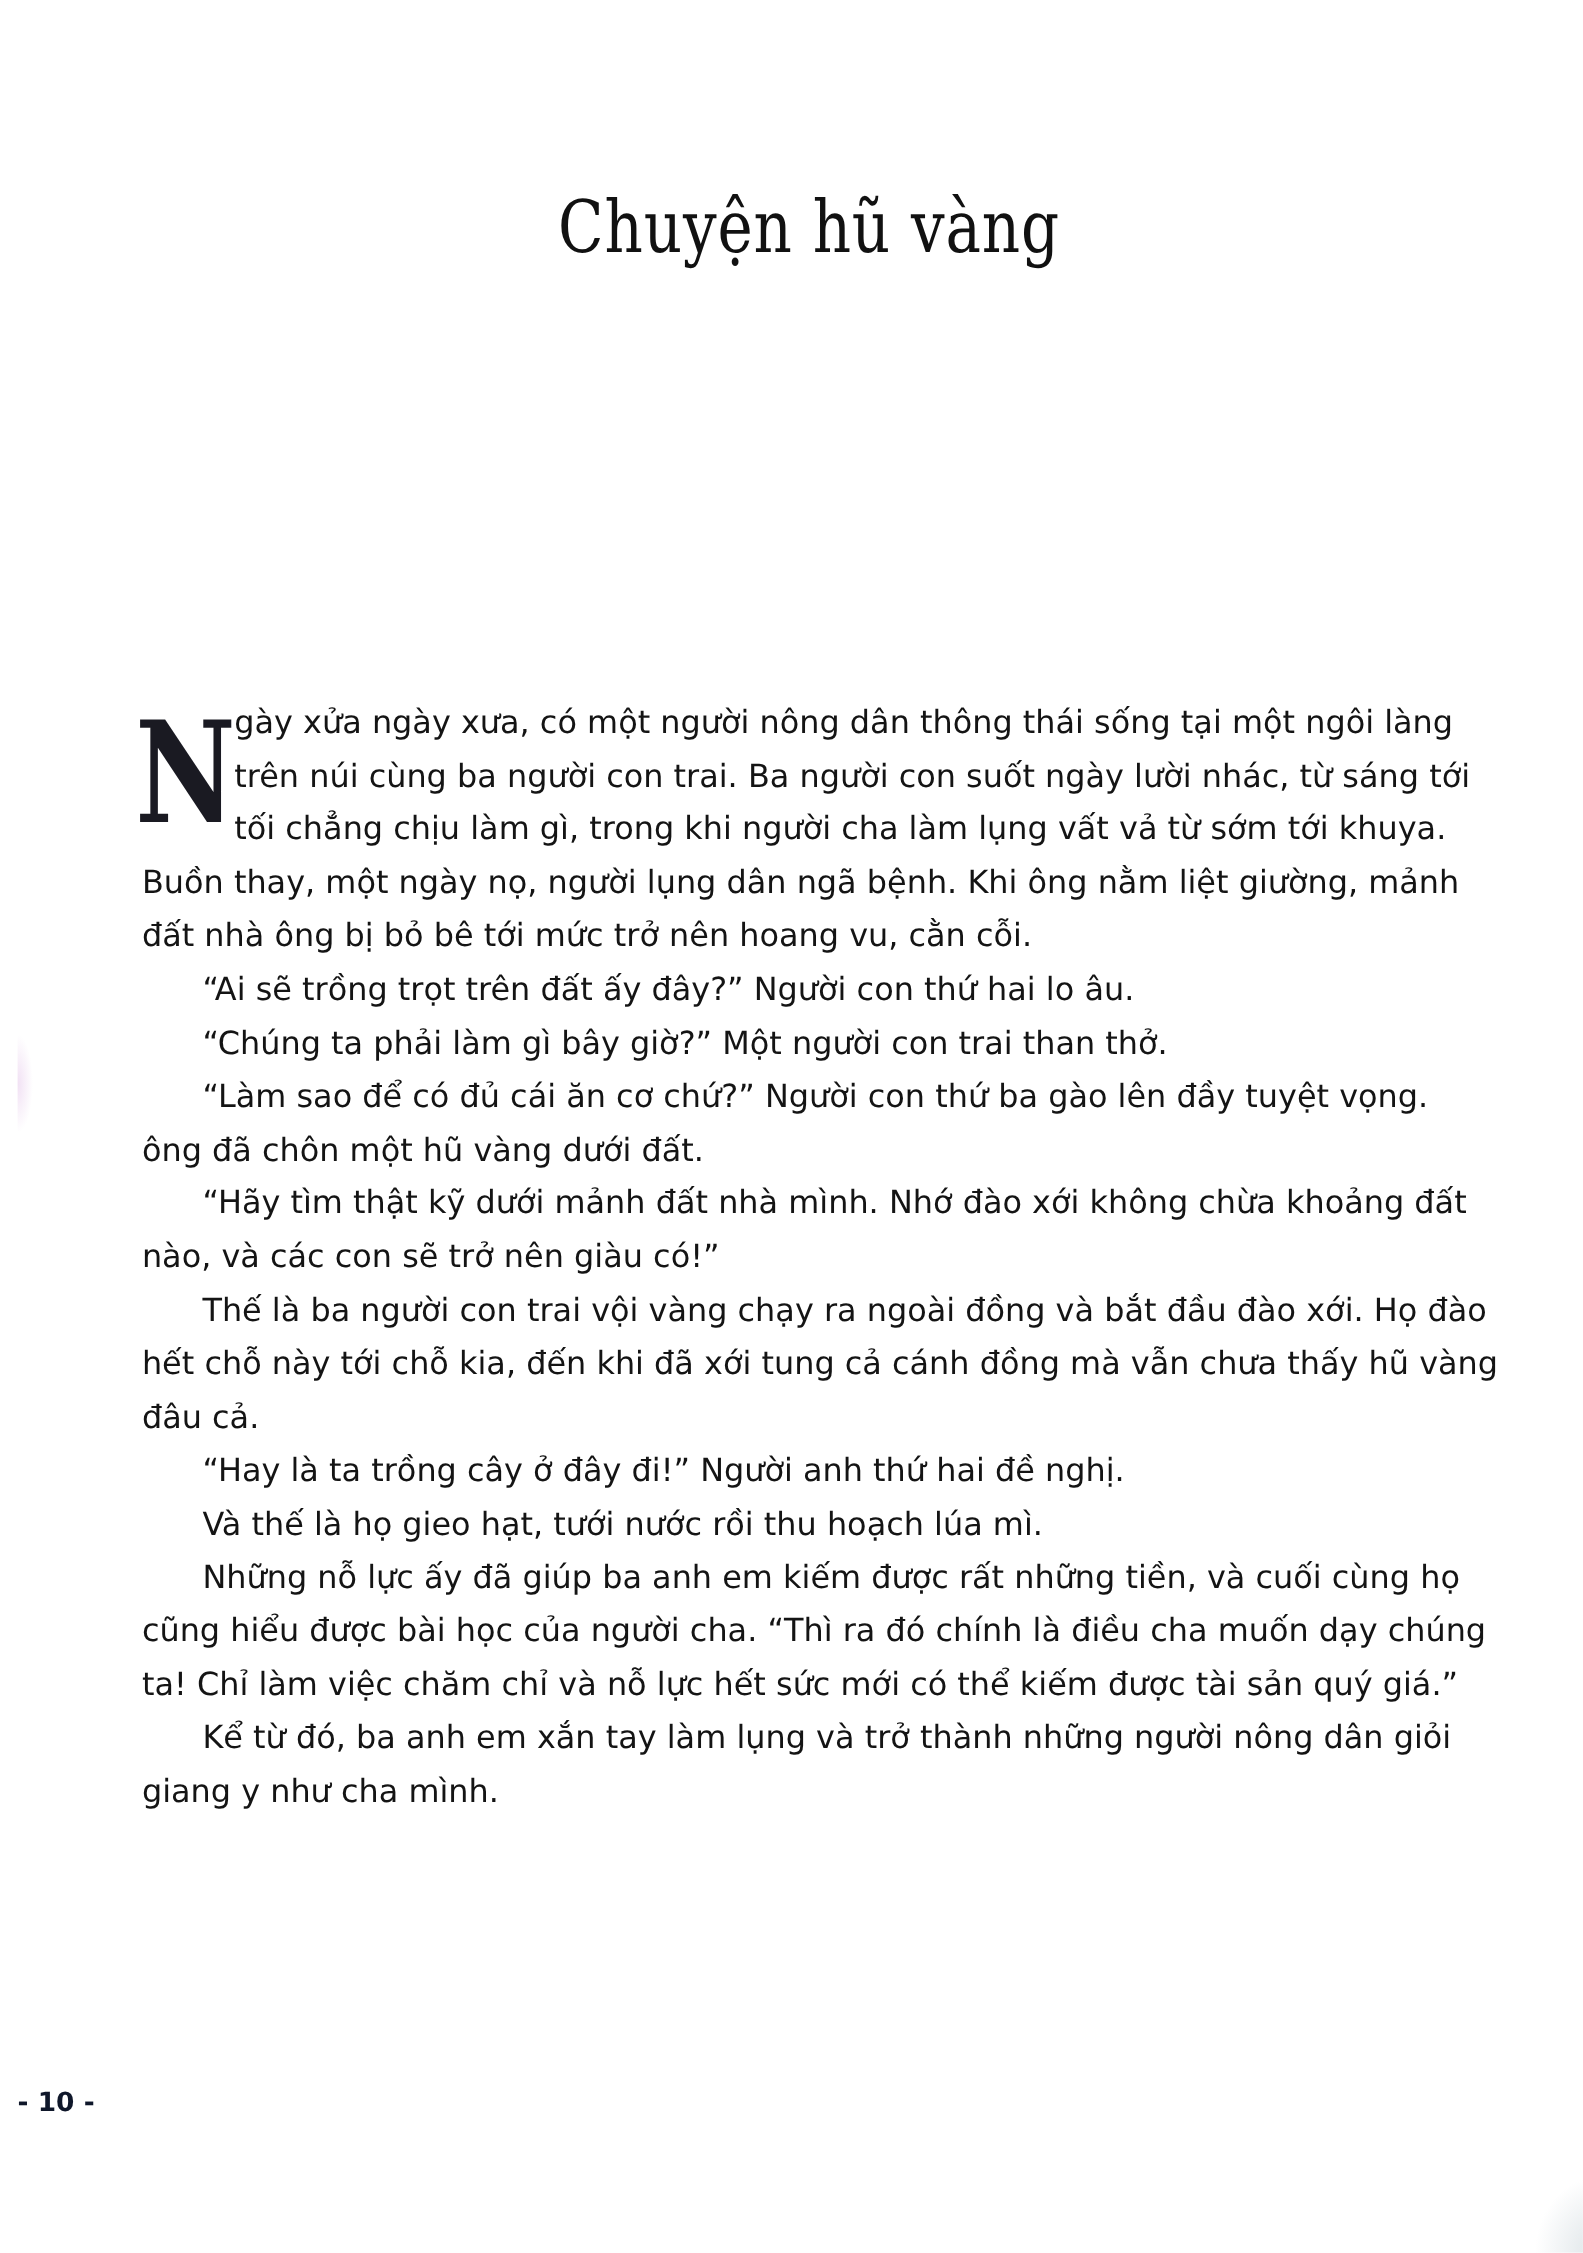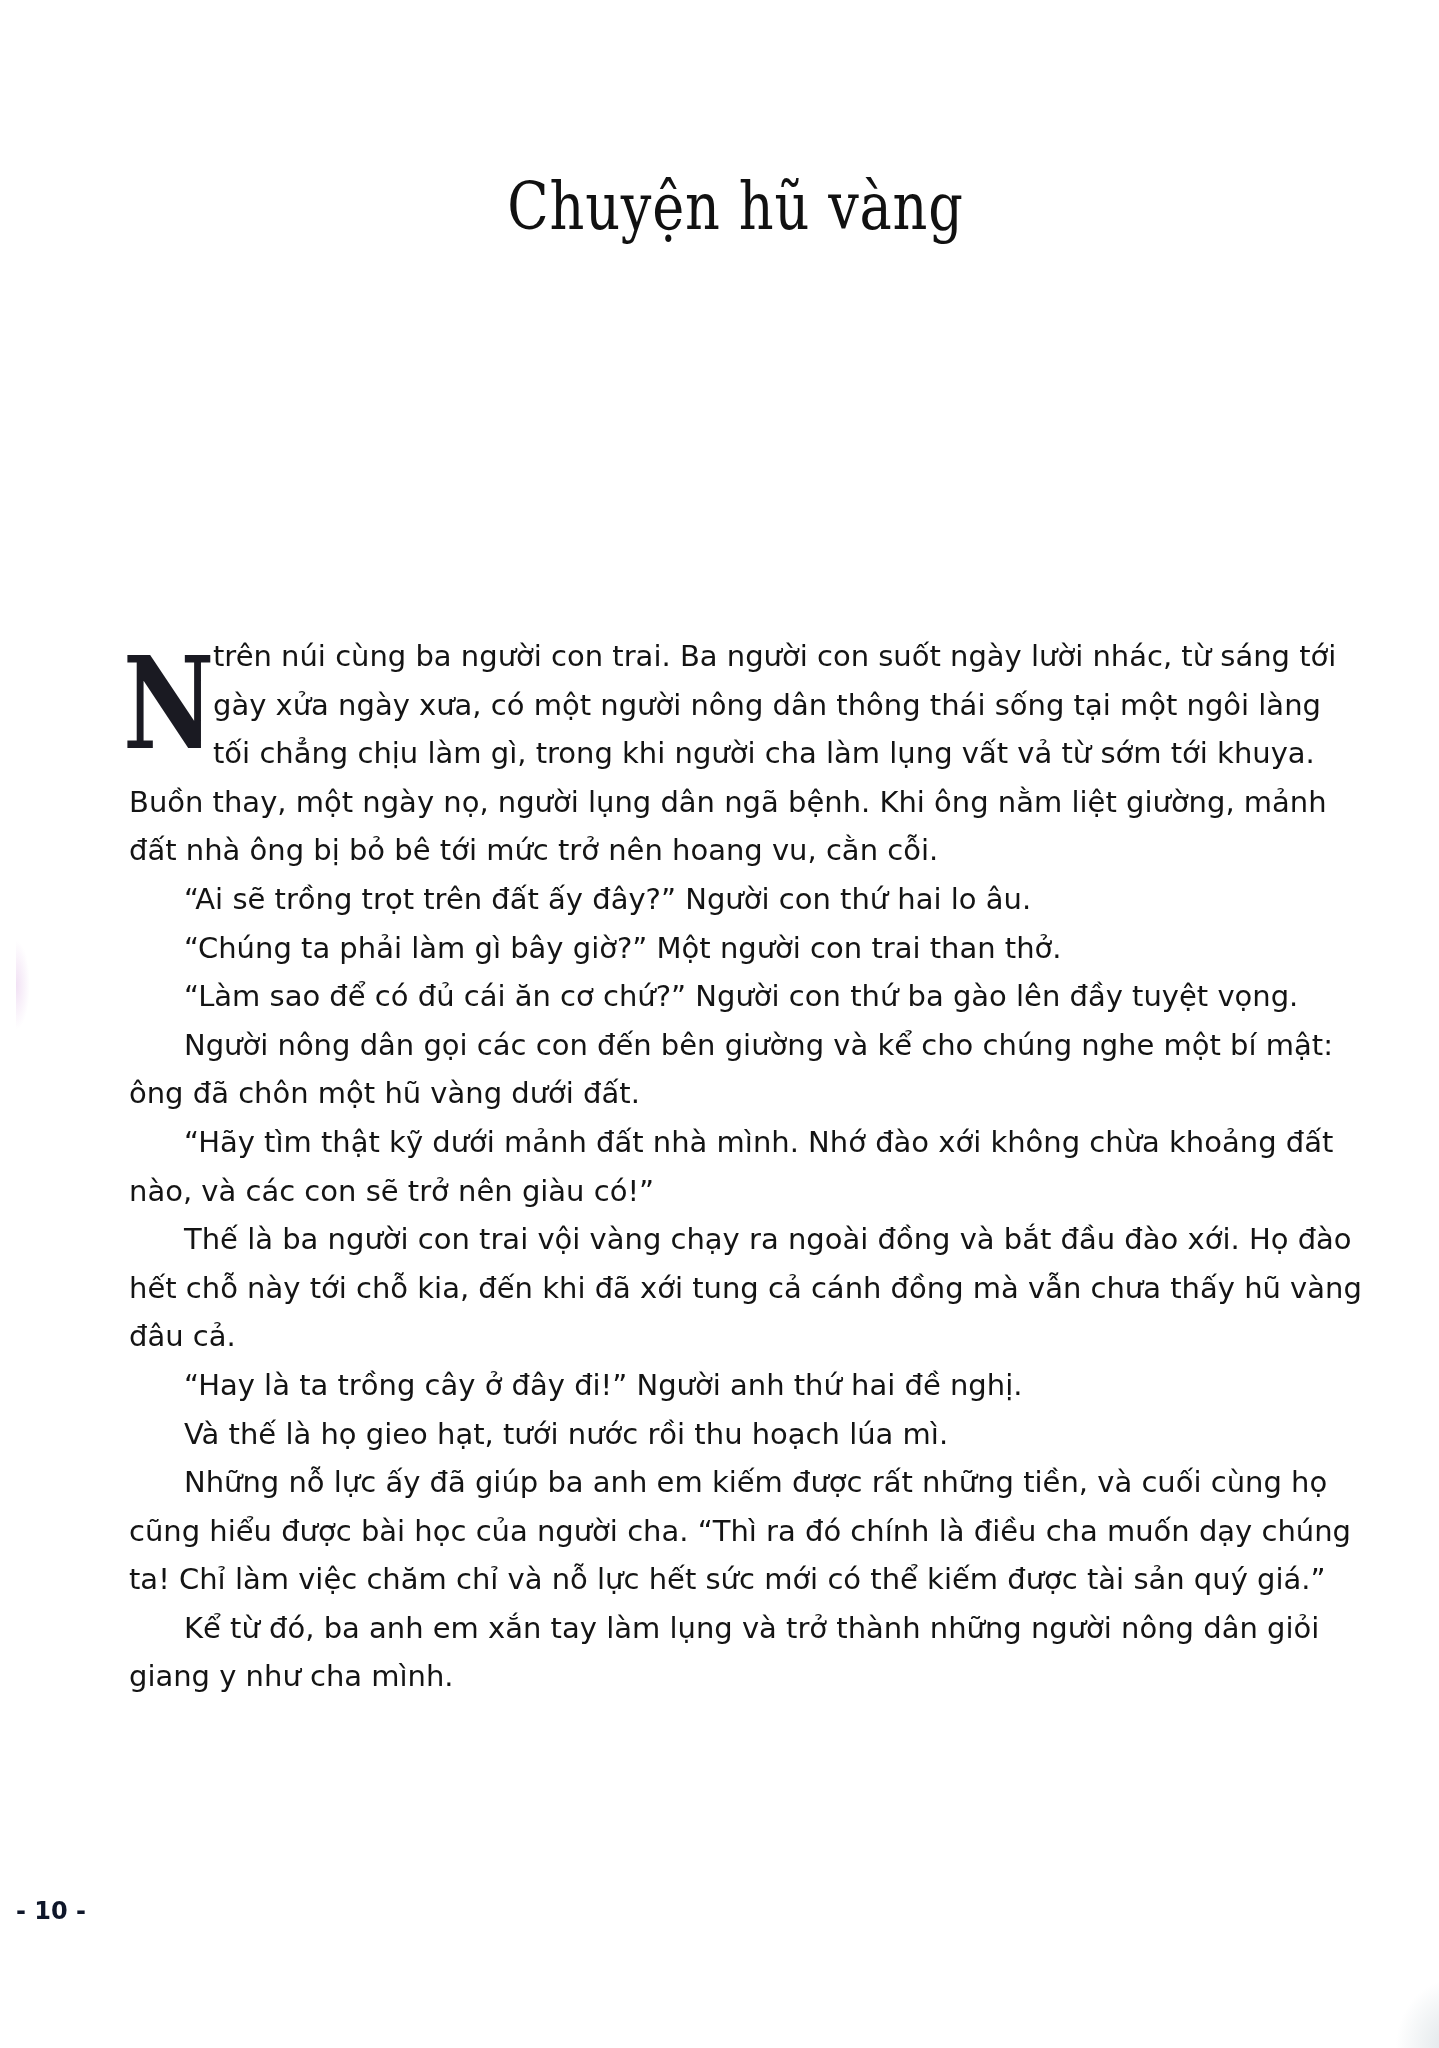--- a/index.html
+++ b/index.html
@@ -99,39 +99,38 @@
   <div class="edge-shadow-left"></div>
   <div class="edge-shadow-corner"></div>
 
   <h1 class="title">Chuyện hũ vàng</h1>
 
   <div class="body-text">
 
     <div class="drop-cap-block">
       <span class="drop-cap">N</span>
       <div class="drop-cap-text">
+        <span class="line first3">gày xửa ngày xưa, có một người nông dân thông thái sống tại một ngôi làng</span>
         <span class="line first3">trên núi cùng ba người con trai. Ba người con suốt ngày lười nhác, từ sáng tới</span>
-        <span class="line first3">gày xửa ngày xưa, có một người nông dân thông thái sống tại một ngôi làng</span>
         <span class="line first3">tối chẳng chịu làm gì, trong khi người cha làm lụng vất vả từ sớm tới khuya.</span>
         <span class="line">Buồn thay, một ngày nọ, người lụng dân ngã bệnh. Khi ông nằm liệt giường, mảnh</span>
         <span class="line">đất nhà ông bị bỏ bê tới mức trở nên hoang vu, cằn cỗi.</span>
       </div>
     </div>
 
     <p>
       <span class="line indent">“Ai sẽ trồng trọt trên đất ấy đây?” Người con thứ hai lo âu.</span>
     </p>
     <p>
       <span class="line indent">“Chúng ta phải làm gì bây giờ?” Một người con trai than thở.</span>
     </p>
     <p>
       <span class="line indent">“Làm sao để có đủ cái ăn cơ chứ?” Người con thứ ba gào lên đầy tuyệt vọng.</span>
     </p>
     <p>
-      <span class="line indent">Người nông dân gọi các con đến bên giường và kể cho chúng nghe một bí mật:</span>
       <span class="line">ông đã chôn một hũ vàng dưới đất.</span>
     </p>
     <p>
       <span class="line indent">“Hãy tìm thật kỹ dưới mảnh đất nhà mình. Nhớ đào xới không chừa khoảng đất</span>
       <span class="line">nào, và các con sẽ trở nên giàu có!”</span>
     </p>
     <p>
       <span class="line indent">Thế là ba người con trai vội vàng chạy ra ngoài đồng và bắt đầu đào xới. Họ đào</span>
       <span class="line">hết chỗ này tới chỗ kia, đến khi đã xới tung cả cánh đồng mà vẫn chưa thấy hũ vàng</span>
       <span class="line">đâu cả.</span>

